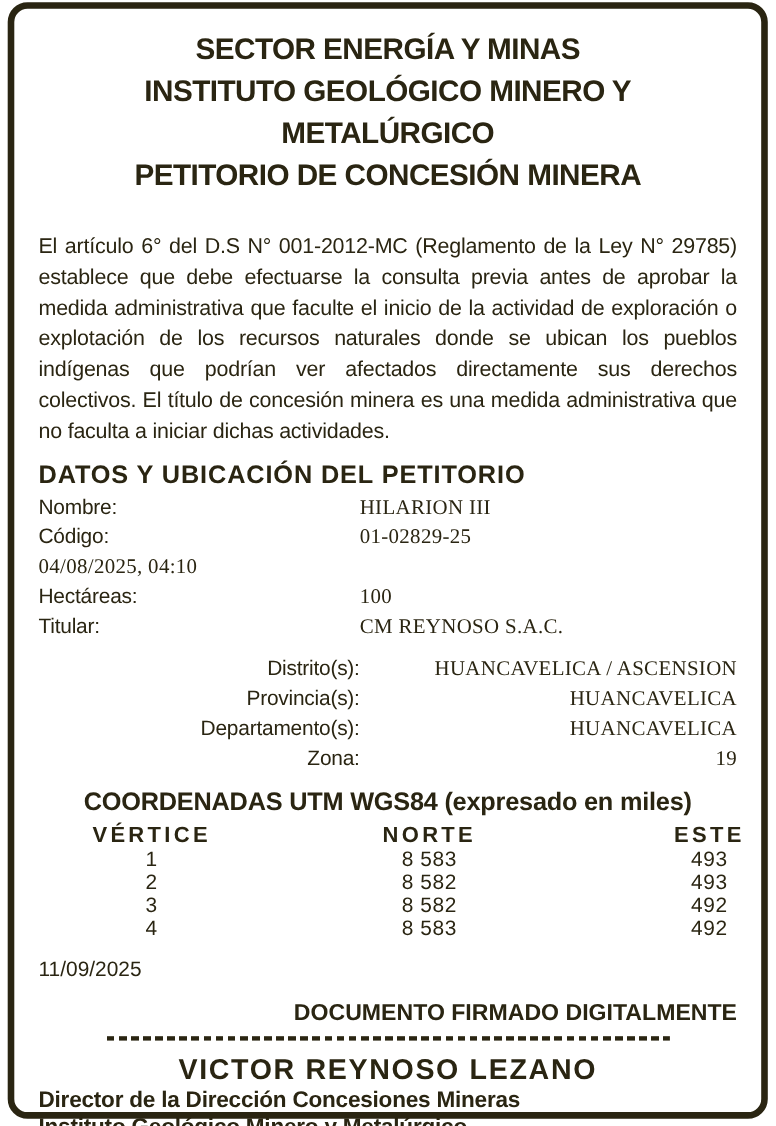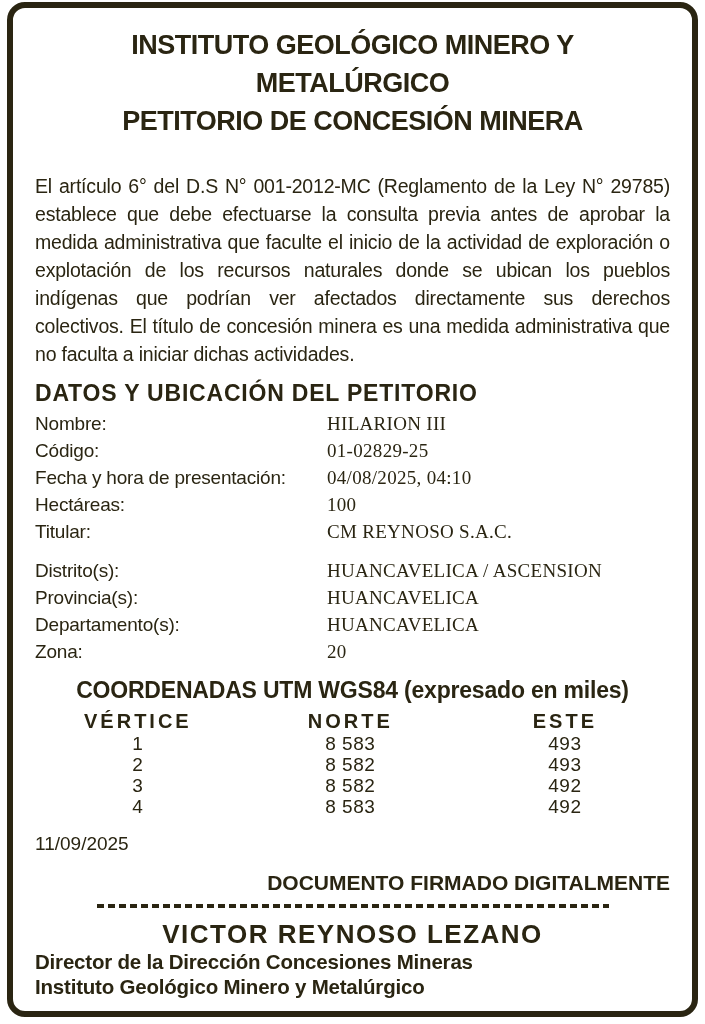--- a/index.html
+++ b/index.html
@@ -43,21 +43,21 @@
   
   .section-heading {
     margin-top: 10px;
     font-weight: bold;
     font-size: 23px;
     line-height: 30px;
     letter-spacing: 0.8px;
   }
   
   .field-group { margin-top: 2px; }
-  .field-group.secondary { margin-top: 12px; }
+  .field-group.secondary { margin-top: 12px; text-align: right; }
   .field-row {
     display: flex;
     font-size: 19px;
     line-height: 27px;
     letter-spacing: -0.2px;
   }
   .field-label {
     width: 292px;
     flex: 0 0 292px;
   }
@@ -76,20 +76,21 @@
     letter-spacing: -0.2px;
   }
   .coord-table {
     margin-top: 4px;
     width: 100%;
   }
   .coord-row {
     display: grid;
     grid-template-columns: 32.4% 34.5% 33.1%;
     text-align: center;
+    gap: 40px;
   }
   .coord-row.header {
     font-weight: bold;
     font-size: 20px;
     line-height: 24px;
     letter-spacing: 3px;
   }
   .coord-row.body {
     font-size: 19px;
     line-height: 21px;
@@ -133,39 +134,39 @@
     line-height: 25px;
     letter-spacing: -0.2px;
   }
 </style>
 </head>
 <body style="--ink: #2a2512;">
 
 <div class="frame">
 
   <div class="doc-title">
+    <div>SECTOR ENERGÍA Y MINAS</div>
     <div>INSTITUTO GEOLÓGICO MINERO Y METALÚRGICO</div>
     <div>PETITORIO DE CONCESIÓN MINERA</div>
   </div>
 
   <div class="intro">El artículo 6° del D.S N° 001-2012-MC (Reglamento de la Ley N° 29785) establece que debe efectuarse la consulta previa antes de aprobar la medida administrativa que faculte el inicio de la actividad de exploración o explotación de los recursos naturales donde se ubican los pueblos indígenas que podrían ver afectados directamente sus derechos colectivos. El título de concesión minera es una medida administrativa que no faculta a iniciar dichas actividades.</div>
 
   <div class="section-heading">DATOS Y UBICACIÓN DEL PETITORIO</div>
 
   <div class="field-group">
     <div class="field-row">
       <span class="field-label">Nombre:</span>
       <span class="field-value">HILARION III</span>
     </div>
     <div class="field-row">
       <span class="field-label">Código:</span>
       <span class="field-value">01-02829-25</span>
     </div>
     <div class="field-row">
-      <span class="field-label">Fecha y hora de presentación:</span>
       <span class="field-value">04/08/2025, 04:10</span>
     </div>
     <div class="field-row">
       <span class="field-label">Hectáreas:</span>
       <span class="field-value">100</span>
     </div>
     <div class="field-row">
       <span class="field-label">Titular:</span>
       <span class="field-value">CM REYNOSO S.A.C.</span>
     </div>
@@ -179,21 +180,21 @@
     <div class="field-row">
       <span class="field-label">Provincia(s):</span>
       <span class="field-value">HUANCAVELICA</span>
     </div>
     <div class="field-row">
       <span class="field-label">Departamento(s):</span>
       <span class="field-value">HUANCAVELICA</span>
     </div>
     <div class="field-row">
       <span class="field-label">Zona:</span>
-      <span class="field-value">20</span>
+      <span class="field-value">19</span>
     </div>
   </div>
 
   <div class="coord-heading">COORDENADAS UTM WGS84 (expresado en miles)</div>
 
   <div class="coord-table">
     <div class="coord-row header">
       <span>VÉRTICE</span>
       <span>NORTE</span>
       <span>ESTE</span>

